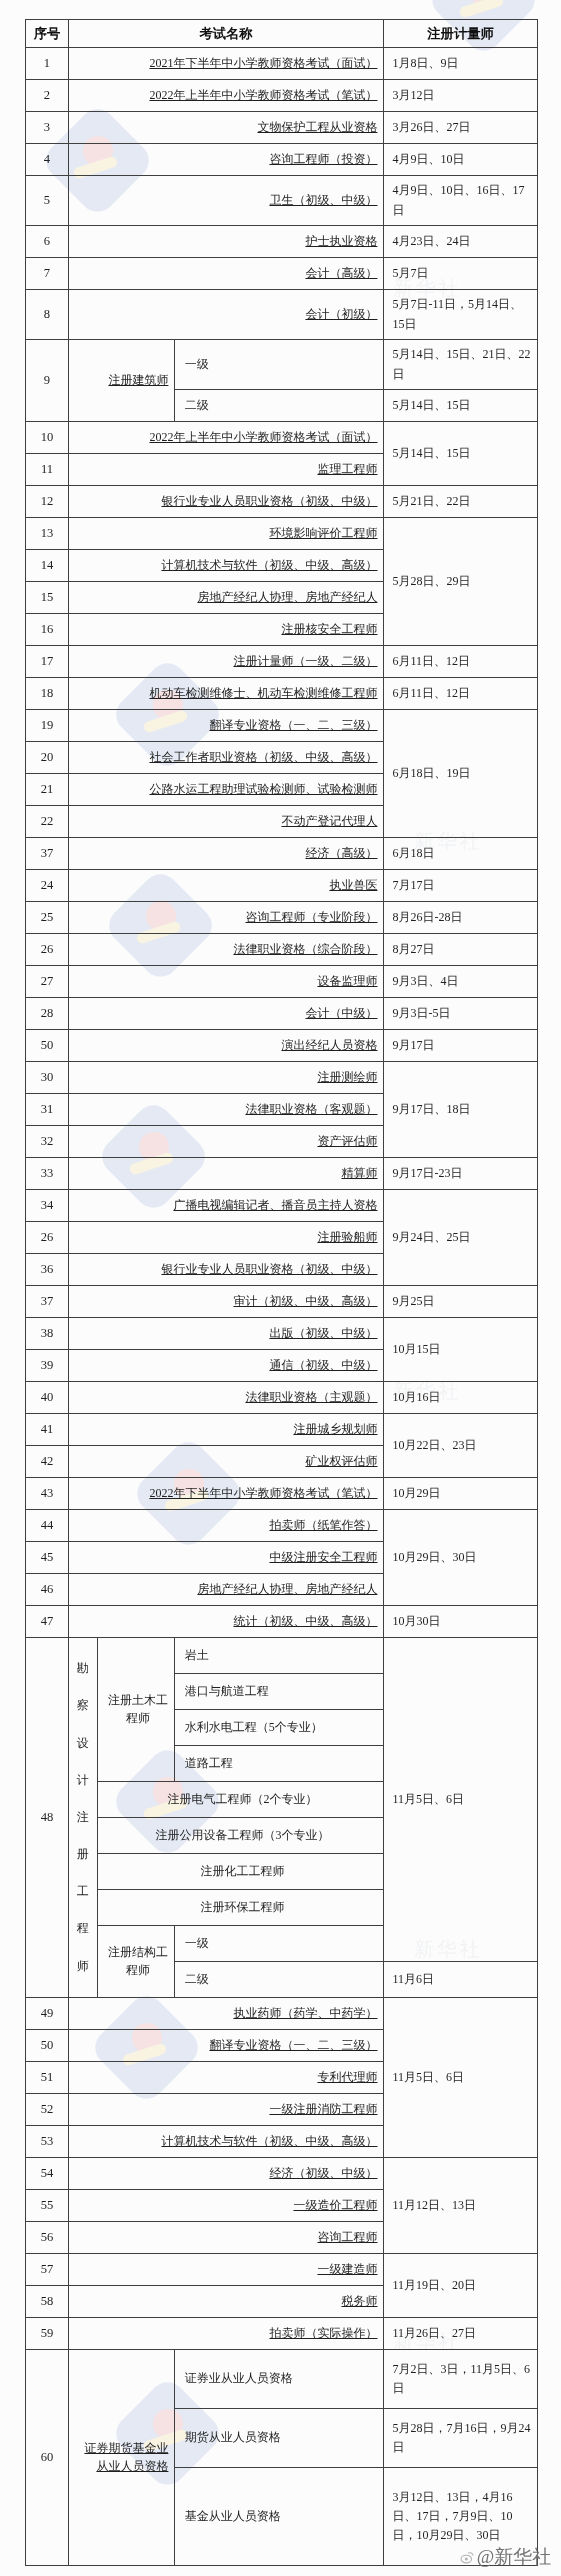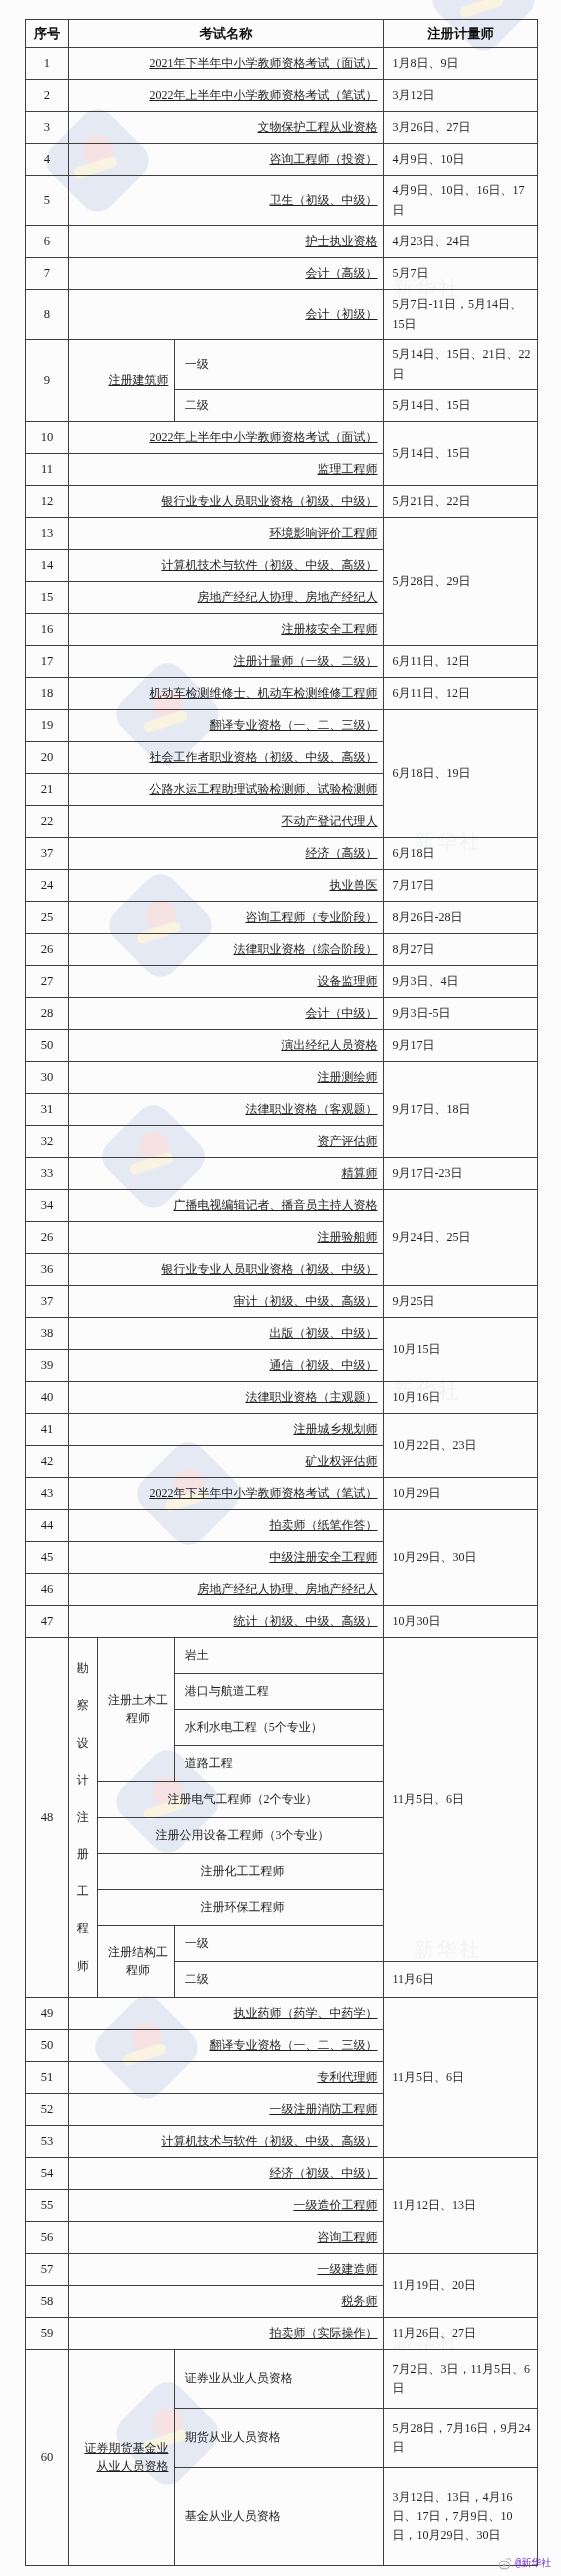--- a/index.html
+++ b/index.html
@@ -73,22 +73,22 @@
     text-align: left;
     padding: 4.2px 7.7px;
     word-break: break-all;
     line-height: 3.1;
     font-size: 12px;
   }
   
   .credit {
     position: absolute; z-index: 2;
     right: 9.8px; bottom: 5.6px;
-    font-family: Liberation Mono, monospace;
-    font-size: 10px; color: #6d28d9;
+    font-family: Liberation Serif, serif;
+    font-size: 19px; color: #737373;
     display: flex; align-items: center; gap: 2.8px;
   }
   .credit svg { display: block; opacity: 0.85; }
 </style>
 </head>
 <body>
 
 <div class="wm-layer">
   <div class="wm-badge" style="left:435px; top:-49px;">
       <div class="sq"></div>

